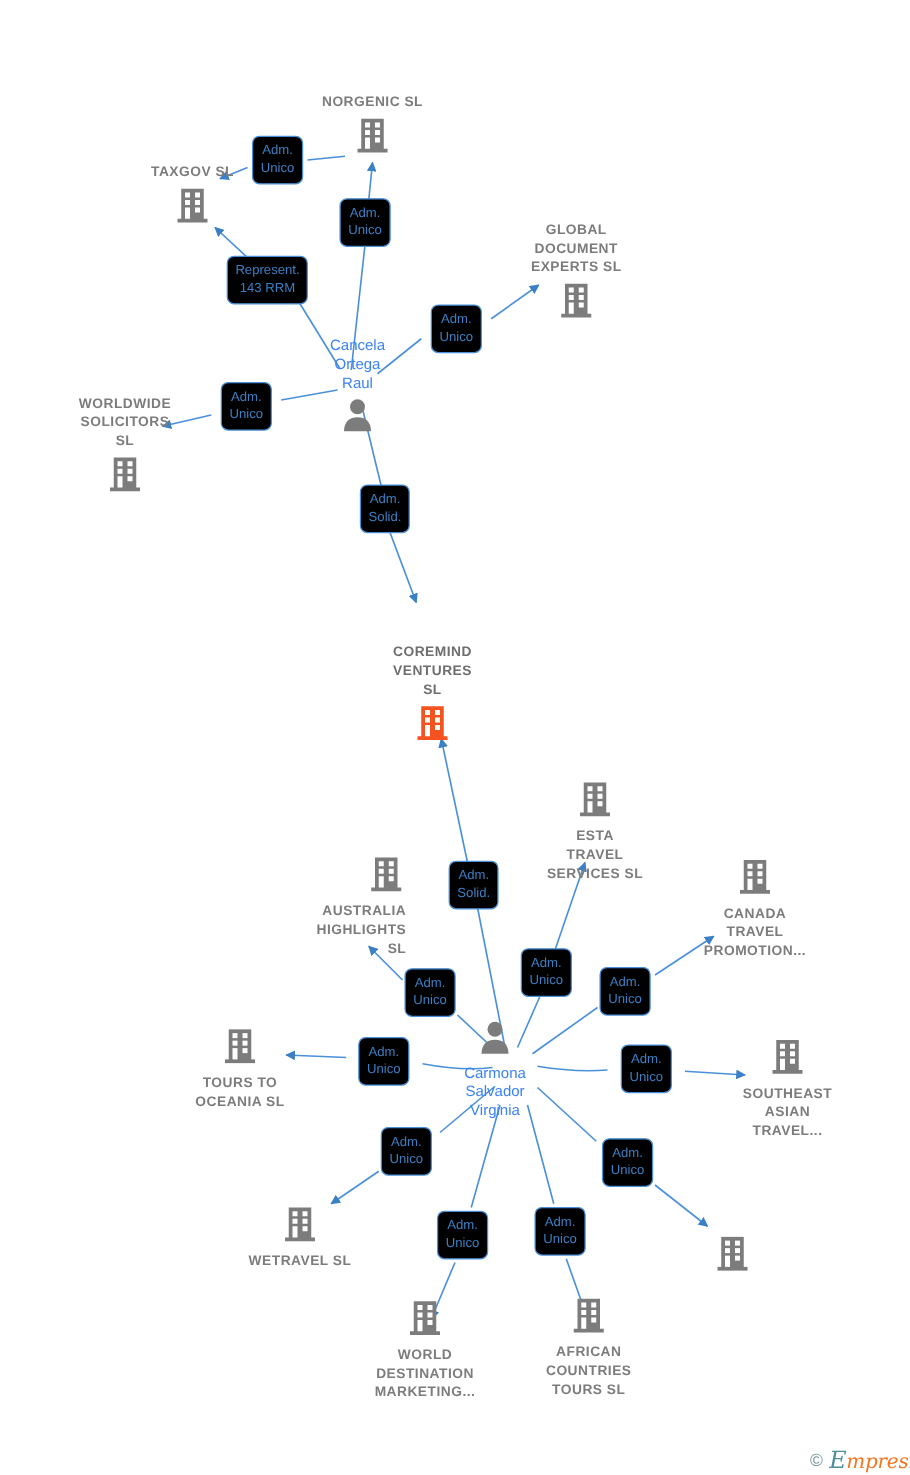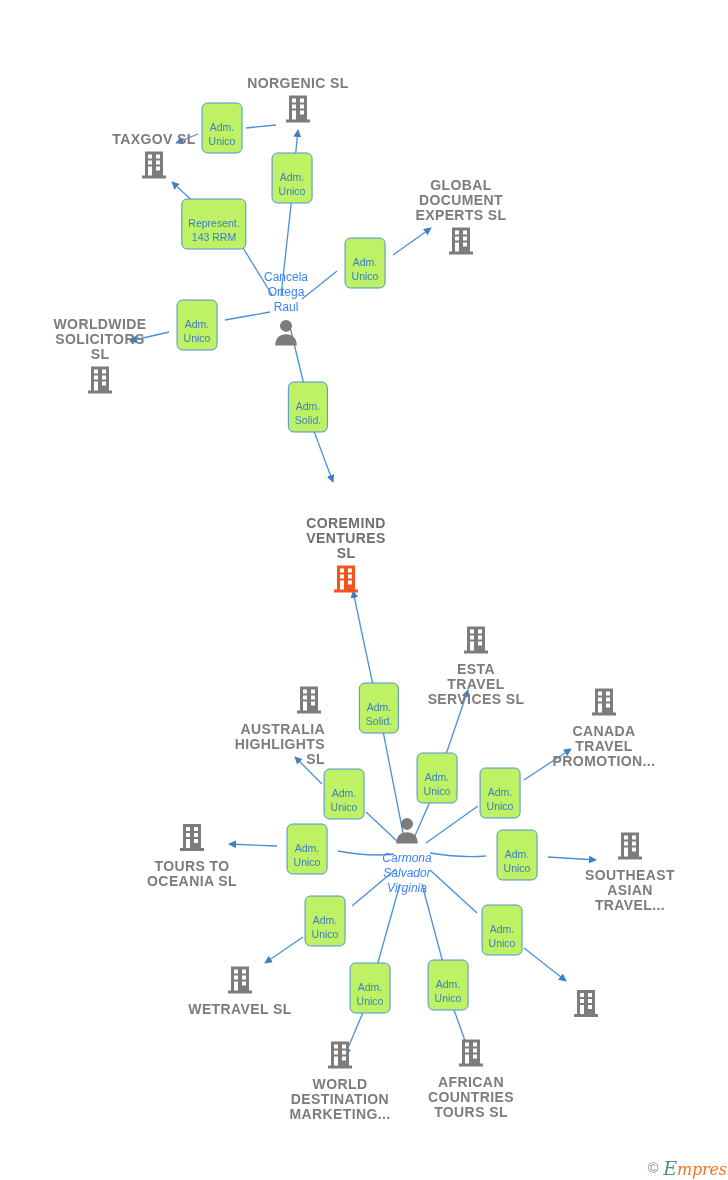--- a/index.html
+++ b/index.html
@@ -30,21 +30,21 @@
     transform: translate(-50%, -50%);
     text-align: center;
     width: 120px;
   }
   .node .icon {
     display: block;
     margin: 0 auto;
   }
   .node .label {
     display: block;
-    font-size: 14px;
+    font-size: 11px;
     line-height: 15px;
     color: #7c7c7c;
     letter-spacing: 0.4px;
     font-weight: bold;
     white-space: pre-line;
   }
   .node.person .label {
     font-weight: normal;
     font-size: 12px;
     line-height: 15px;
@@ -56,28 +56,28 @@
   }
   .node .label.above {
     margin-bottom: 2px;
   }
   .node .label.below {
     margin-top: 2px;
   }
   .edge-label {
     position: absolute;
     transform: translate(-50%, -50%);
-    background: #bef264;
+    background: #000000;
     border: 1.4px solid #4a90d9;
     border-radius: 6px;
     color: #3b7fc4;
     font-size: 10.5px;
     line-height: 14px;
     text-align: center;
-    padding: 16px 6px 5px 6px;
+    padding: 4px 6px 5px 6px;
     white-space: pre-line;
     min-width: 32px;
     box-sizing: border-box;
   }
   .watermark {
     position: absolute;
     display: flex;
     align-items: center;
     gap: 5px;
     font-size: 15px;
@@ -309,21 +309,21 @@
             <rect x="18" y="6" width="4" height="4" fill="#ffffff"></rect>
             <rect x="10" y="12" width="4" height="4" fill="#ffffff"></rect>
             <rect x="18" y="12" width="4" height="4" fill="#ffffff"></rect>
             <rect x="10" y="18" width="4" height="9" fill="#ffffff"></rect>
             <rect x="18" y="18" width="4" height="4" fill="#ffffff"></rect>
           </svg></span>
         <span class="label below">SOUTHEAST
 ASIAN
 TRAVEL...</span>
       </div>
-      <div class="node person" style="left: 407px; top: 855px; font-style: italic;">
+      <div class="node person" style="left: 396px; top: 855px;">
         <span class="icon"><svg width="30" height="30" viewBox="0 0 32 32" aria-hidden="true">
             <circle cx="16" cy="10" r="6.4" fill="#7c7c7c"></circle>
             <path d="M4.5 31 C4.5 22.5 9.5 19 16 19 C22.5 19 27.5 22.5 27.5 31 Z" fill="#7c7c7c"></path>
           </svg></span>
         <span class="label below">Carmona
 Salvador
 Virginia</span>
       </div>
       <div class="node company" style="left: 240px; top: 990px;">
         <span class="icon"><svg width="32" height="32" viewBox="0 0 32 32" aria-hidden="true">

